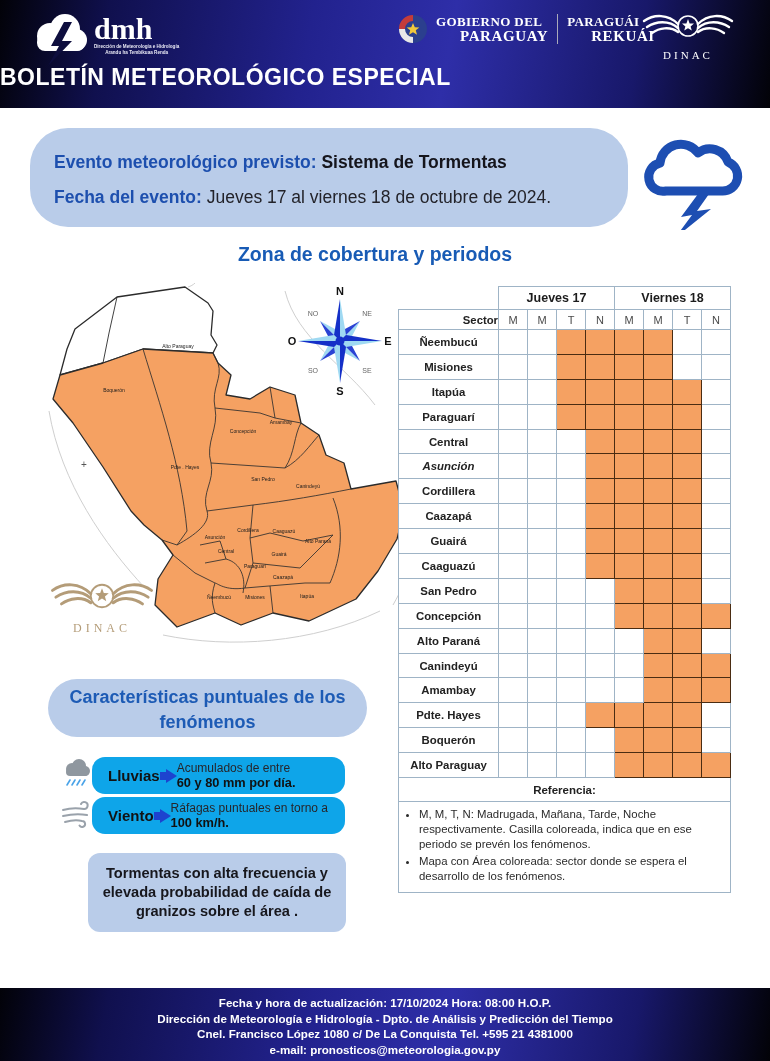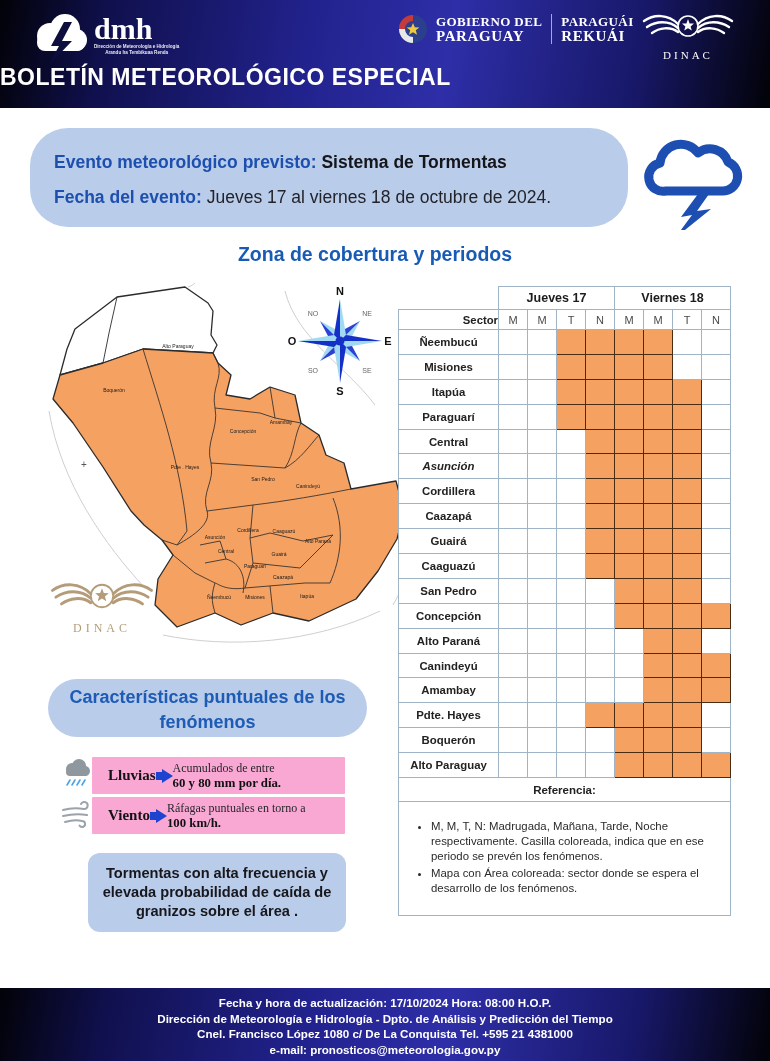--- a/index.html
+++ b/index.html
@@ -17,21 +17,21 @@
 
   .dmh { position:absolute; left:28px; top:8px; display:flex; }
   .dmh-text { margin-left:4px; color:#fff; }
   .dmh-word { font-family:"Liberation Serif",serif; font-weight:bold; font-size:30px; line-height:30px; margin-top:6px; }
   .dmh-sub { font-size:4.6px; line-height:5.6px; text-align:center; color:#e8e8f4; font-weight:bold; }
 
   .gov { position:absolute; left:398px; top:14px; display:flex; color:#fff;
     font-family:"Liberation Serif",serif; }
   .gov-col { line-height:15px; font-weight:bold; }
   .gov-l1 { font-size:13px; letter-spacing:.4px; }
-  .gov-l2 { font-size:15px; letter-spacing:.6px; }
+  .gov-l2 { font-size:15px; letter-spacing:.6px;margin-left:24px; }
   .gov-div { width:1px; height:30px; background:#aab; margin:0 9px; }
 
   .dinac-hd { position:absolute; left:638px; top:8px; width:100px; text-align:center; color:#fff; }
   .dinac-hd .lbl { font-family:"Liberation Serif",serif; font-size:11px; letter-spacing:3px; margin-top:1px; }
 
   .footer-lines { padding-top:7px; text-align:center; color:#ffffff; font-weight:bold;
     font-size:11.6px; line-height:15.5px; }
 
   
   .event-box { position:absolute; left:30px; top:128px; width:598px; height:99px;
@@ -61,29 +61,29 @@
     font-size:11.5px; color:#222; background:#fff; padding:0; }
   .cov td.blank { border:none; background:transparent; }
   .cov td.day { font-weight:bold; font-size:12.5px; height:23px; color:#1c1c1c; }
   .cov td.sector-h { font-weight:bold; height:20px; font-size:11.3px;text-align:right; }
   .cov td.pd { color:#4a4a4a; font-size:11px; height:20px; }
   .cov td.sector { font-weight:bold; height:24.9px; font-size:11.4px; }
   .cov td.sector.it { font-style:italic; }
   .cov td.on { background:#f5a162; border:1.2px solid #4a2c12; }
   .cov td.ref-title { font-weight:bold; height:24px; font-size:11.5px; }
   .cov td.ref-body { text-align:left; font-size:11.4px; color:#2a2a2a; padding:5px 6px 7px 4px; line-height:15.2px; }
-  .cov .ref-body ul { margin:12px; padding-left:16px; }
+  .cov .ref-body ul { margin:0; padding-left:16px; }
   .cov .ref-body li { margin-bottom:1px; }
 
   
   .char-title { position:absolute; left:48px; top:679px; width:319px; height:58px;
     background:#b9cce9; border-radius:29px; text-align:center;
     color:#1d5bb5; font-weight:bold; font-size:18px; line-height:25px; padding-top:6px; }
-  .phen-row { position:absolute; left:92px; width:253px; height:37px; background:#f9a8d4; border-radius:1px;
-    display:flex; align-items:center;font-family:Liberation Serif, serif; }
+  .phen-row { position:absolute; left:92px; width:253px; height:37px; background:#0ea5e9; border-radius:13px;
+    display:flex; align-items:center; }
   .phen-row .plabel { font-weight:bold; font-size:15px; color:#121212; margin-left:16px; }
   .arrow { width:0; height:0; border-top:7px solid transparent; border-bottom:7px solid transparent;
     border-left:11px solid #1d43cf; margin-left:6px; position:relative; }
   .arrow::before { content:""; position:absolute; left:-17px; top:-4px; width:7px; height:8px; background:#1d43cf; }
   .pdesc { flex:1; text-align:left; font-size:12px; color:#26262b; line-height:14.5px; }
   .pdesc b { font-size:12.8px; color:#111; }
   .phen-icon { position:absolute; }
   .note-box { position:absolute; left:88px; top:853px; width:258px; background:#b9cce9; border-radius:12px;
     text-align:center; font-weight:bold; font-size:14.6px; color:#17171d; padding:11px 10px; line-height:19px; }
 </style>

